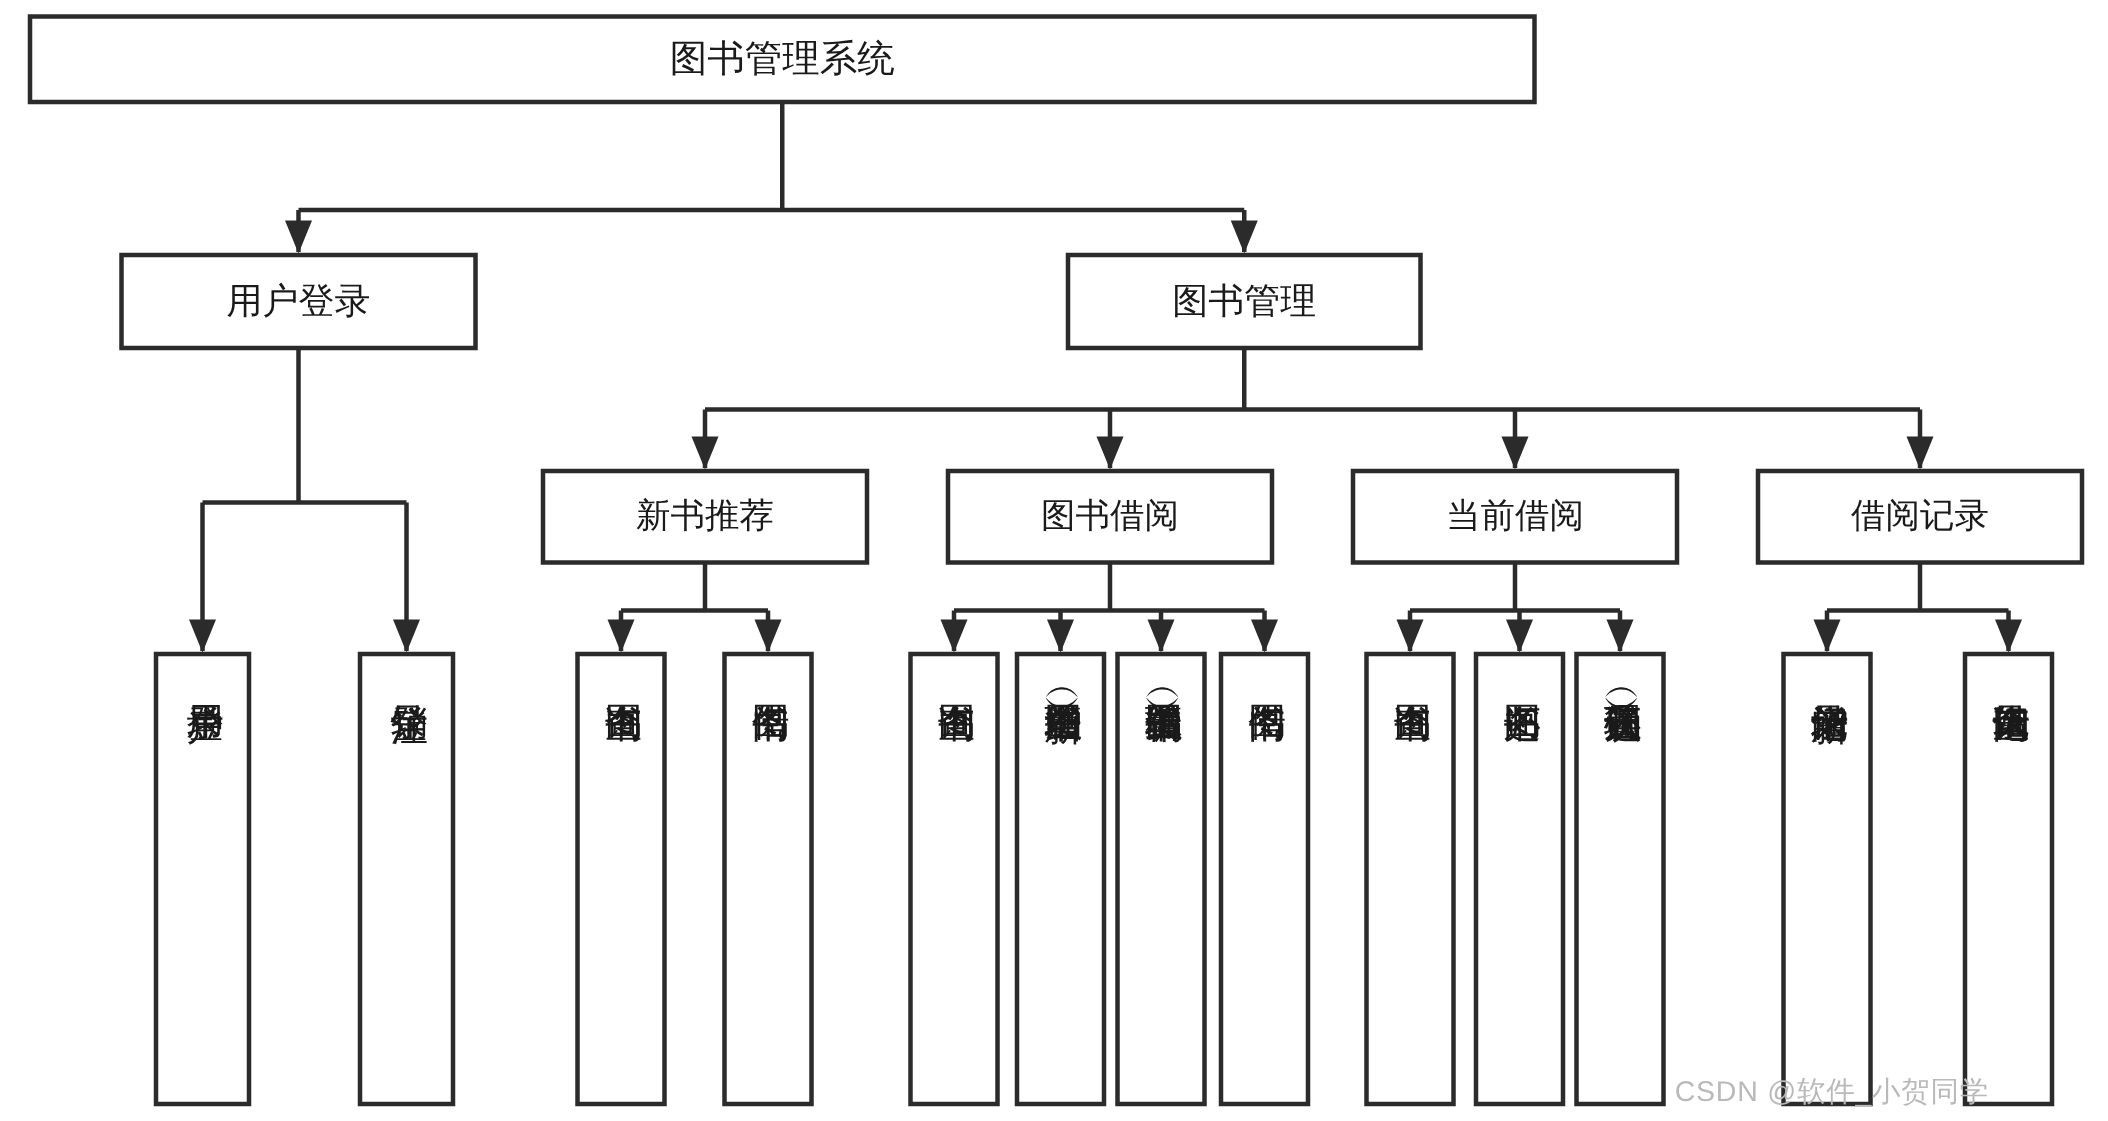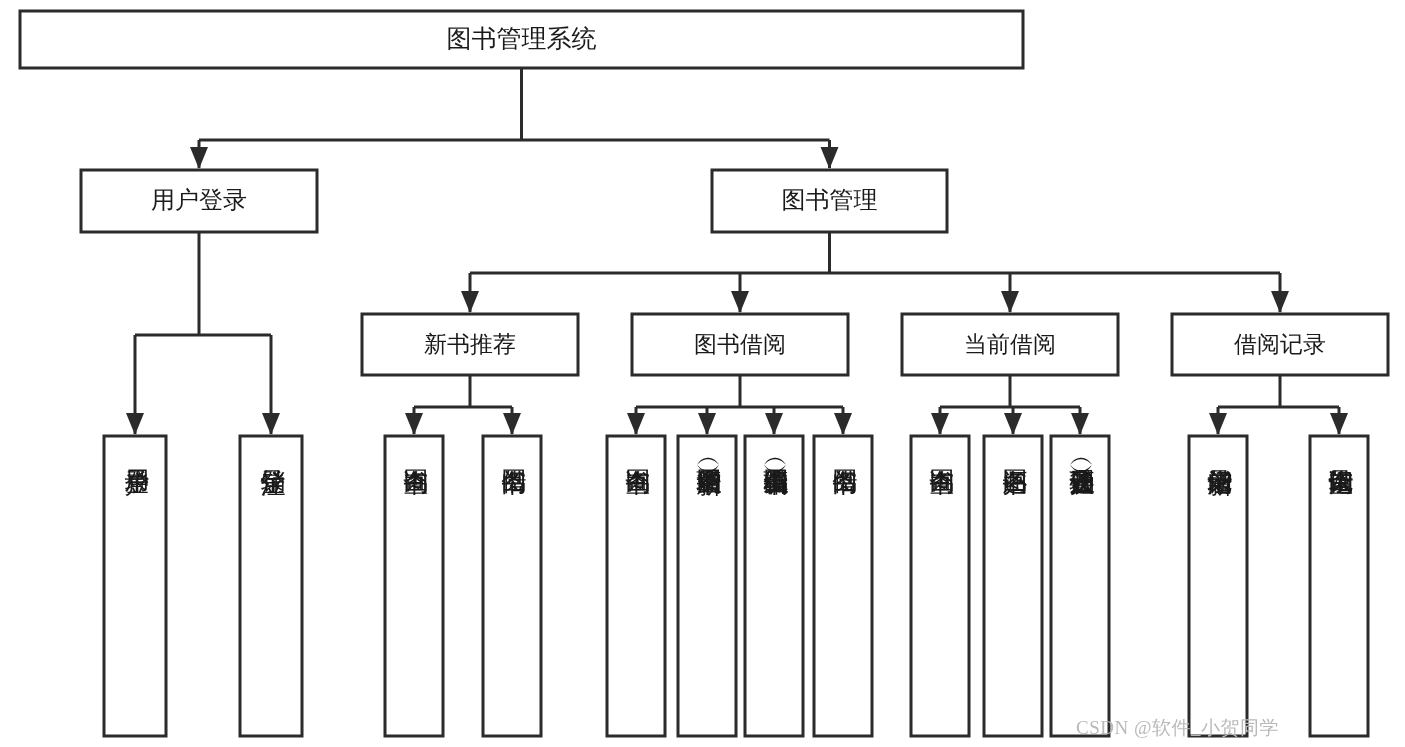--- a/index.html
+++ b/index.html
@@ -12,20 +12,21 @@
     width: 1405px;
     height: 747px;
     font-family: "Liberation Sans", "DejaVu Sans", sans-serif;
     overflow: hidden;
     position: relative;
   }
   #diagram-root {
     position: relative;
     width: 1293px;
     height: 747px;
+    padding-left: 47px;
   }
   svg.diagram-canvas {
     position: absolute;
     top: 0;
     left: 0;
     width: 1405px;
     height: 747px;
   }
   .node-box {
     fill: #ffffff;
@@ -56,21 +57,21 @@
     fill: none;
   }
   .arrow-head {
     fill: #2b2b2b;
     stroke: none;
   }
   .watermark {
     position: absolute;
     right: 14px;
     bottom: 6px;
-    font-family: Liberation Serif, serif;
+    font-family: Liberation Sans, sans-serif;
     font-size: 19px;
     color: #b9b9b9;
     white-space: nowrap;
     letter-spacing: 0.5px;
   }
 </style>
 </head>
 <body>
 
 <div id="diagram-root">

